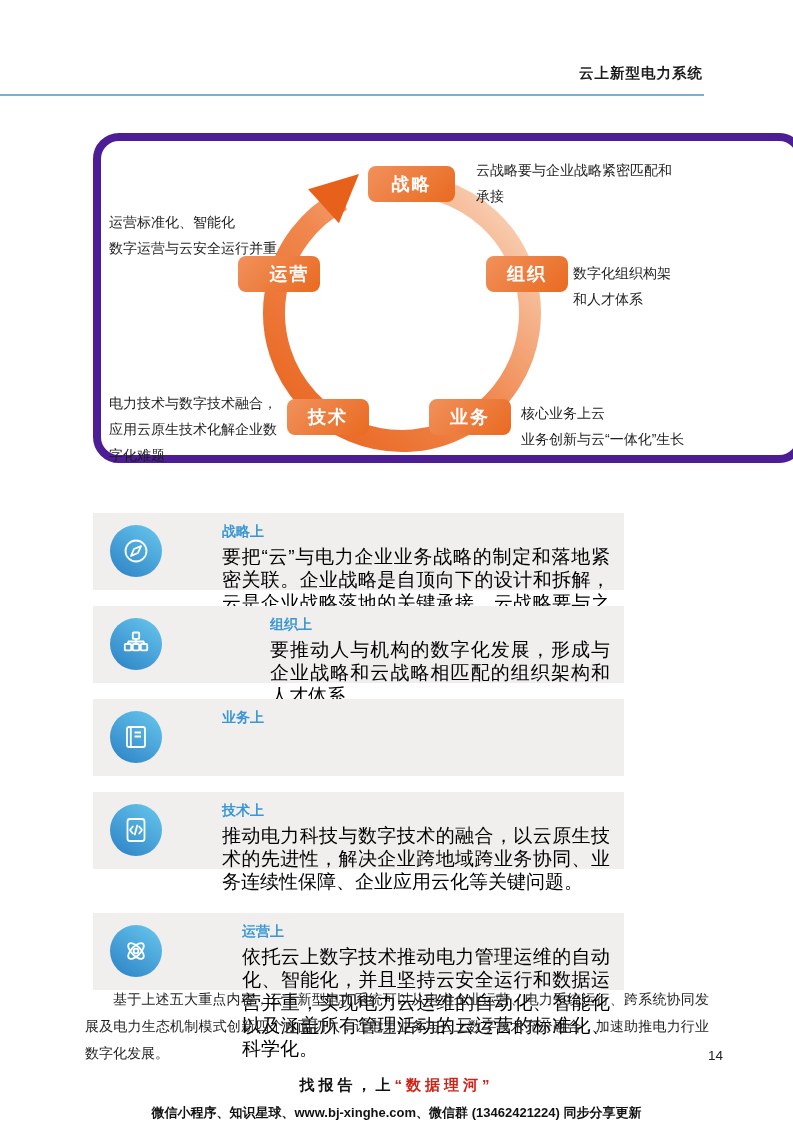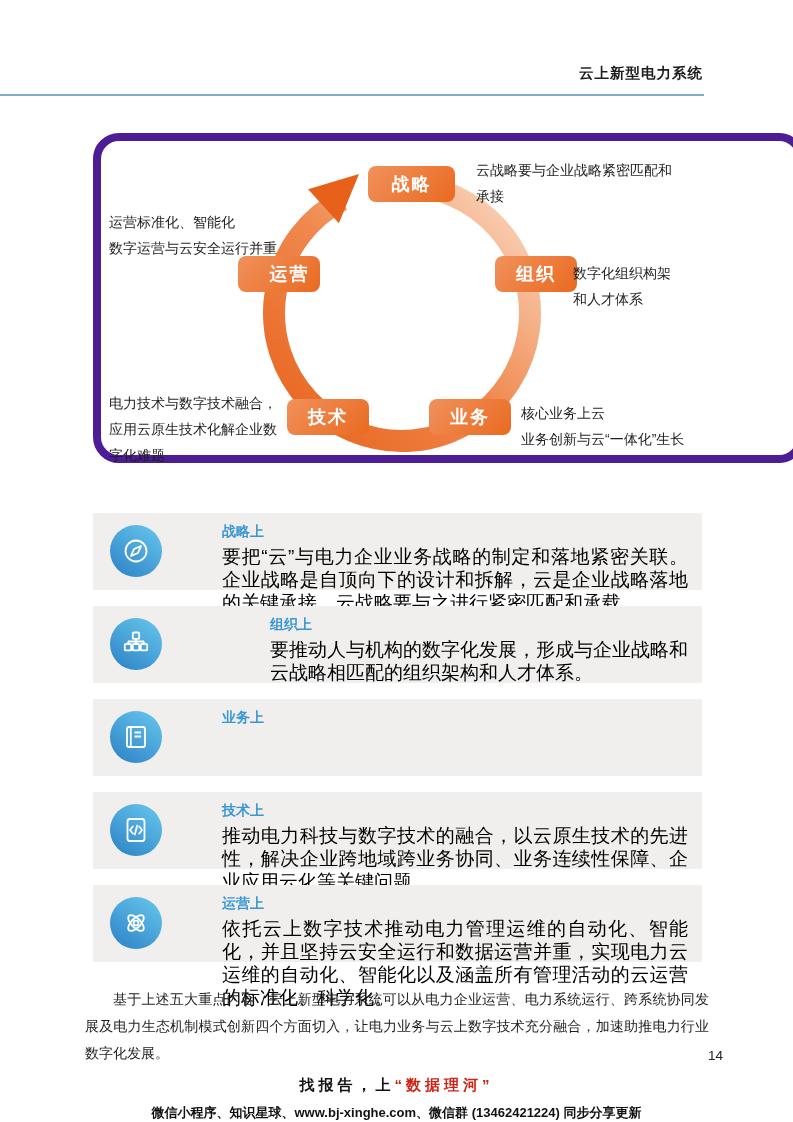--- a/index.html
+++ b/index.html
@@ -11,34 +11,34 @@
   .header-title { position:absolute; top:64px; right:90px; font-size:14.5px; font-weight:700; color:#1d1d1d; letter-spacing:1px;margin-left:16px; }
   .header-rule { position:absolute; top:94px; left:0; width:704px; height:2px; background:#79aecd; }
 
   
   .panel { position:absolute; left:93px; top:133px; width:712px; height:330px; border:8px solid #4c1d95; border-radius:26px; background:#fff; }
   .ring { position:absolute; left:0; top:0; }
   .node { position:absolute; display:flex; align-items:center; justify-content:center;
           color:#fff; font-size:18px; font-weight:700; letter-spacing:2px; border-radius:8px;
           background:linear-gradient(135deg,#f1915c 0%,#e96a20 100%); }
   .node-strategy { left:267px; top:25px;  width:87px; height:36px; }
-  .node-org      { left:394px; top:115px; width:82px; height:36px;text-align:right; }
+  .node-org      { left:385px; top:115px; width:82px; height:36px;text-align:right; }
   .node-ops      { left:137px; top:115px; width:82px; height:36px;padding-left:21px; }
   .node-biz      { left:328px; top:258px; width:82px; height:36px; }
   .node-tech     { left:186px; top:258px; width:82px; height:36px; }
   .note { position:absolute; font-size:14px; line-height:26px; color:#1e1e1e; white-space:pre-line; }
   .note-strategy { left:375px; top:16px;  width:238px; }
   .note-org      { left:472px; top:119px; width:140px; }
   .note-ops      { left:8px;   top:68px;  width:200px; }
   .note-tech     { left:8px;   top:249px; width:195px; }
   .note-biz      { left:420px; top:259px; width:190px; }
 
   
-  .section { position:absolute; left:93px; width:609px; height:77px; background:#f0efee; display:flex; align-items:flex-start; }
-  .sec-1 { top:513px; } .sec-2 { top:606px;padding-left:48px; } .sec-3 { top:699px; } .sec-4 { top:792px; } .sec-5 { top:885px; }
+  .section { position:absolute; left:93px; width:531px; height:77px; background:#f0efee; display:flex; align-items:flex-start; }
+  .sec-1 { top:513px; } .sec-2 { top:606px;padding-left:48px; } .sec-3 { top:699px; } .sec-4 { top:792px; } .sec-5 { top:913px;padding-left:20px; }
   .icon-circle { position:absolute; left:17px; top:12px; width:52px; height:52px; border-radius:50%;
                  background:linear-gradient(215deg,#68c8ee 0%,#2b80c4 100%);
                  display:flex; align-items:center; justify-content:center; }
   .icon-circle svg { display:block; }
   .sec-text { margin-left:129px; margin-right:14px; padding-top:10px; }
   .sec-title { font-size:14px; font-weight:700; color:#3a97d3; margin-bottom:4px; }
   .sec-body { font-size:19px; line-height:23px; color:#000000; text-align:justify; }
 
   
   .closing { position:absolute; left:85px; top:986px; width:624px; font-size:14px; line-height:27px; color:#1e1e1e; text-align:justify; text-indent:2em; }

